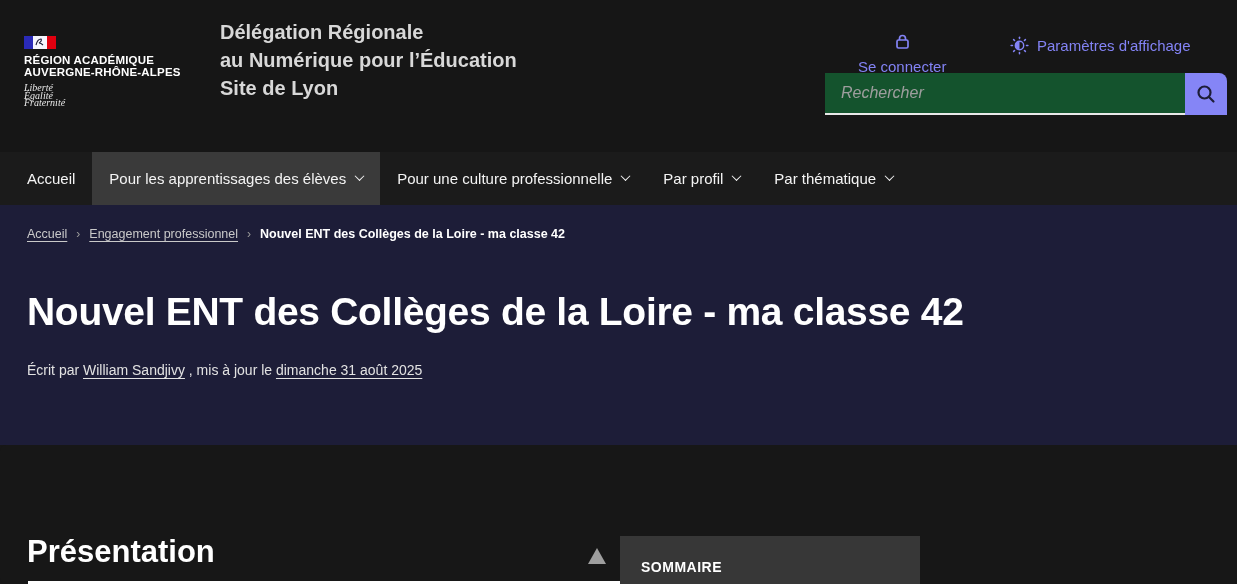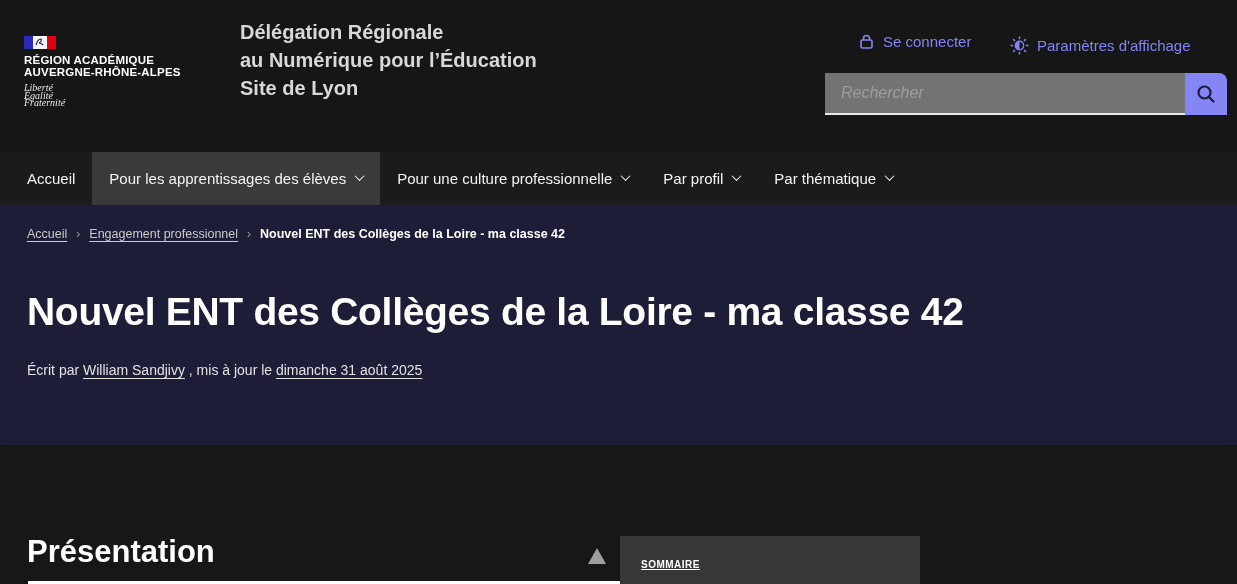--- a/index.html
+++ b/index.html
@@ -12,29 +12,29 @@
 
   .gov-logo { position:absolute; left:24px; top:36px; color:#fff; }
   .flag { display:flex; width:32px; height:13px; margin-bottom:5px; }
   .flag .b { width:9px; background:#2a2ab8; }
   .flag .w { width:14px; background:#f5f5fe; position:relative; }
   .flag .r { width:9px; background:#e1000f; }
   .flag .w svg { position:absolute; left:1px; top:1px; }
   .logo-line { font-size:11.5px; font-weight:bold; letter-spacing:0.2px; line-height:12px; white-space:nowrap; }
   .motto { margin-top:6px; font-family:Liberation Serif, serif; font-style:italic; font-size:10px; line-height:7.5px; color:#e8e8e8; }
 
-  .site-title { position:absolute; left:240px; top:18px; font-size:20px; line-height:28px; font-weight:bold; color:#d8d8d8; }
+  .site-title { position:absolute; left:220px; top:18px; font-size:20px; line-height:28px; font-weight:bold; color:#d8d8d8; }
 
   .hdr-link { position:absolute; display:flex; align-items:center; gap:8px; color:#8383f5; font-size:15px; font-weight:500; cursor:pointer; text-decoration:none; white-space:nowrap; }
-  .login-link { left:858px; top:33px; }
+  .login-link { left:858px; top:33px;flex-direction:column; }
   .settings-link { left:1010px; top:36px;align-items:center; }
   .hdr-link svg { flex:0 0 auto; }
 
   .searchbar { position:absolute; left:825px; top:73px; display:flex; }
-  .search-input { width:360px; height:42px; background:#737373; border:none; border-bottom:2px solid #e8e8e8; color:#eee; font-size:16px; padding:0 16px; font-family:inherit; outline:none; }
+  .search-input { width:360px; height:42px; background:#14532d; border:none; border-bottom:2px solid #e8e8e8; color:#eee; font-size:16px; padding:0 16px; font-family:inherit; outline:none; }
   .search-input::placeholder { color:#9e9e9e; font-style:italic; }
   .search-btn { width:42px; height:42px; background:#8585f6; border:none; border-radius:0 8px 0 0; cursor:pointer; display:flex; align-items:center; justify-content:center; }
 
   
   .nav { position:relative; width:100%; height:53px; background:#1b1b1b; display:flex; align-items:stretch; padding-left:10px; }
   .nav-item { display:flex; align-items:center; padding:0 17px; color:#f4f4f4; font-size:15px; font-weight:500; cursor:pointer; text-decoration:none; white-space:nowrap; }
   .nav-item.active { background:#3a3a3a; }
   .chev { display:inline-block; width:7px; height:7px; border-right:1.6px solid #f4f4f4; border-bottom:1.6px solid #f4f4f4; transform:rotate(45deg) translate(-1px,-1px); margin-left:10px; margin-top:-3px; }
 
   
@@ -46,21 +46,21 @@
   .h1 { position:absolute; left:27px; top:290px; font-size:39px; font-weight:bold; color:#fff; letter-spacing:-0.3px; white-space:nowrap; }
   .hero .h1 { top:85px; }
   .byline { position:absolute; left:27px; top:157px; font-size:14px; color:#e2e2e2; white-space:nowrap; }
   .byline a { color:#e2e2e2; text-decoration:underline; text-underline-offset:3px; cursor:pointer; }
 
   
   .content { position:relative; width:100%; height:139px; background:#171717;border-radius:6px; }
   .h2 { position:absolute; left:27px; top:89px; font-size:31px; font-weight:bold; color:#fff; }
   .collapse-tri { position:absolute; left:588px; top:103px; width:0; height:0; border-left:9px solid transparent; border-right:9px solid transparent; border-bottom:16px solid #9e9e9e; cursor:pointer; }
   .toc { position:absolute; left:620px; top:91px; width:300px; height:60px; background:#373737; }
-  .toc-title { padding:23px 12px 0 21px; font-size:10px; font-weight:bold; letter-spacing:0.5px; color:#fff;text-decoration:underline; }
+  .toc-title { padding:23px 12px 0 21px; font-size:14px; font-weight:bold; letter-spacing:0.5px; color:#fff; }
   .white-strip { position:absolute; left:28px; top:136px; width:592px; height:3px; background:#ffffff; }
 </style>
 </head>
 <body>
 
 <div class="page">
 
   <header class="header">
     <div class="gov-logo">
       <div class="flag">

